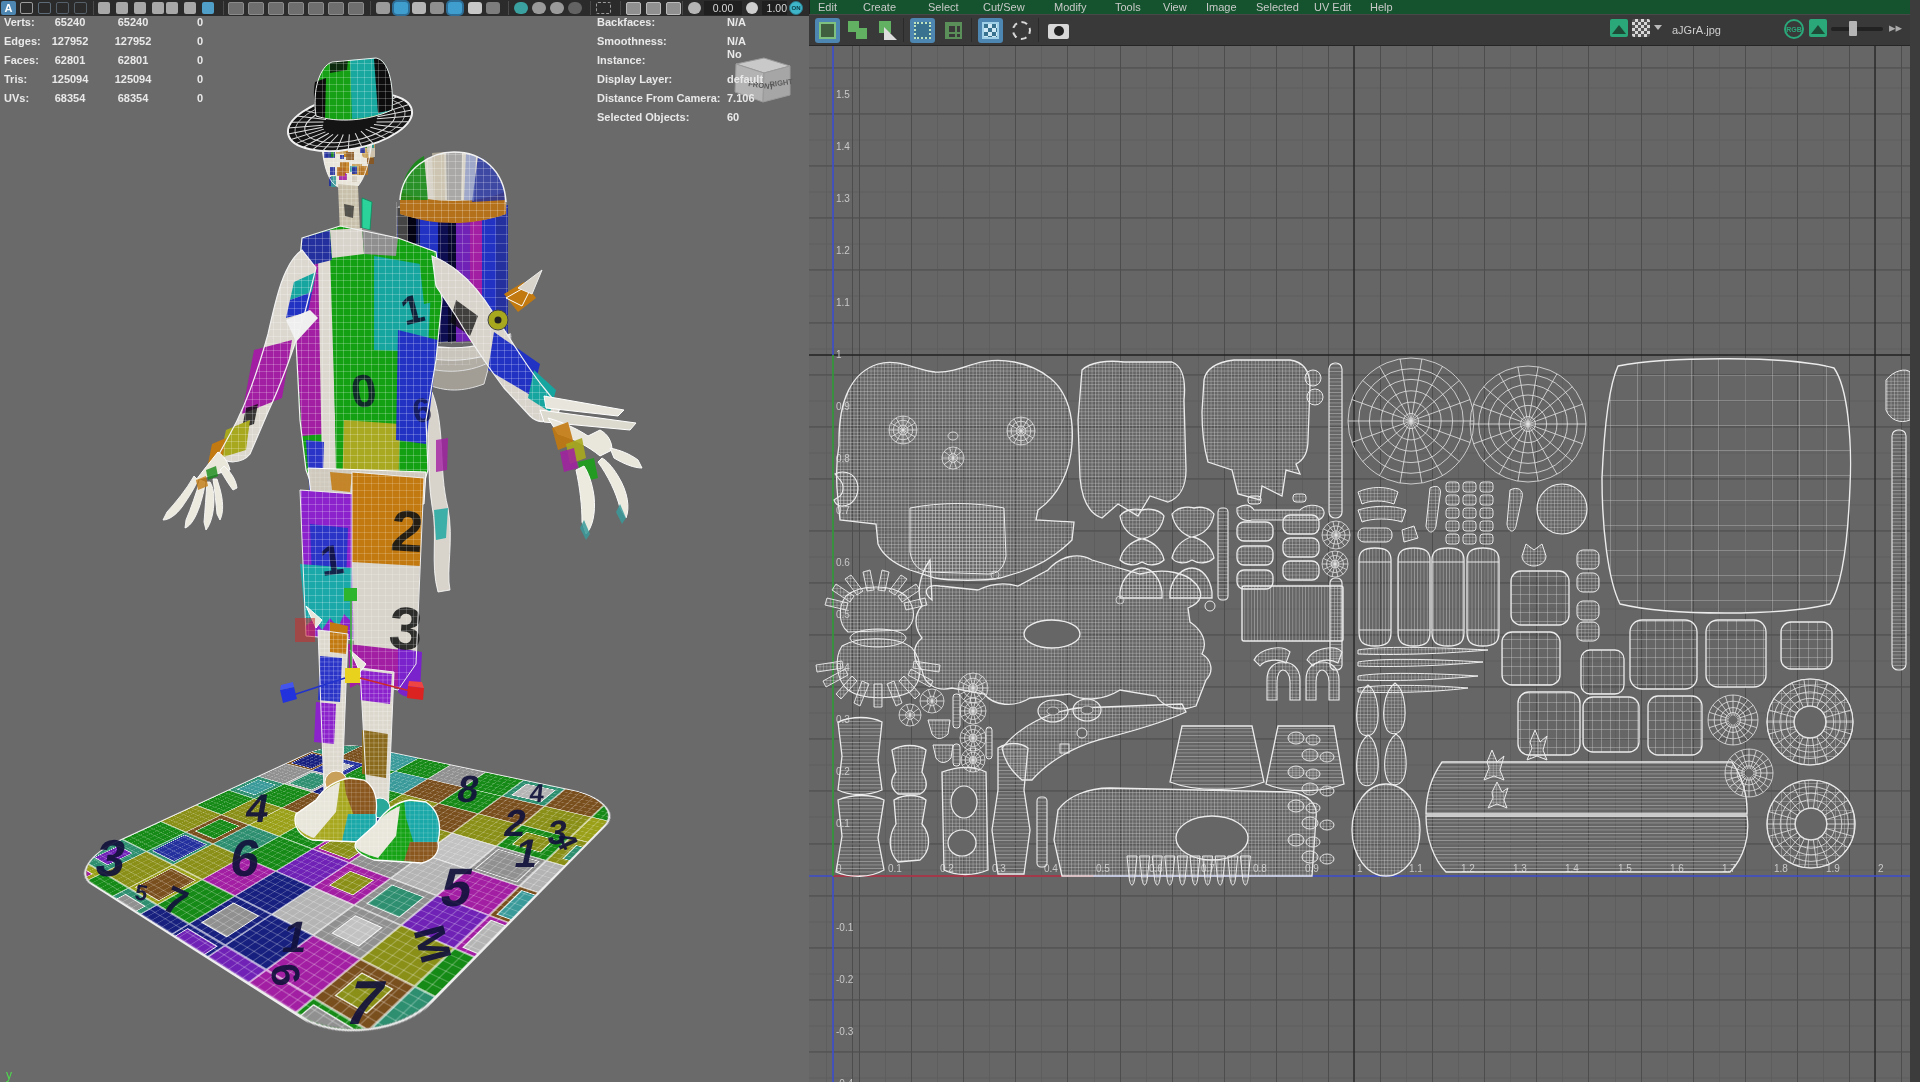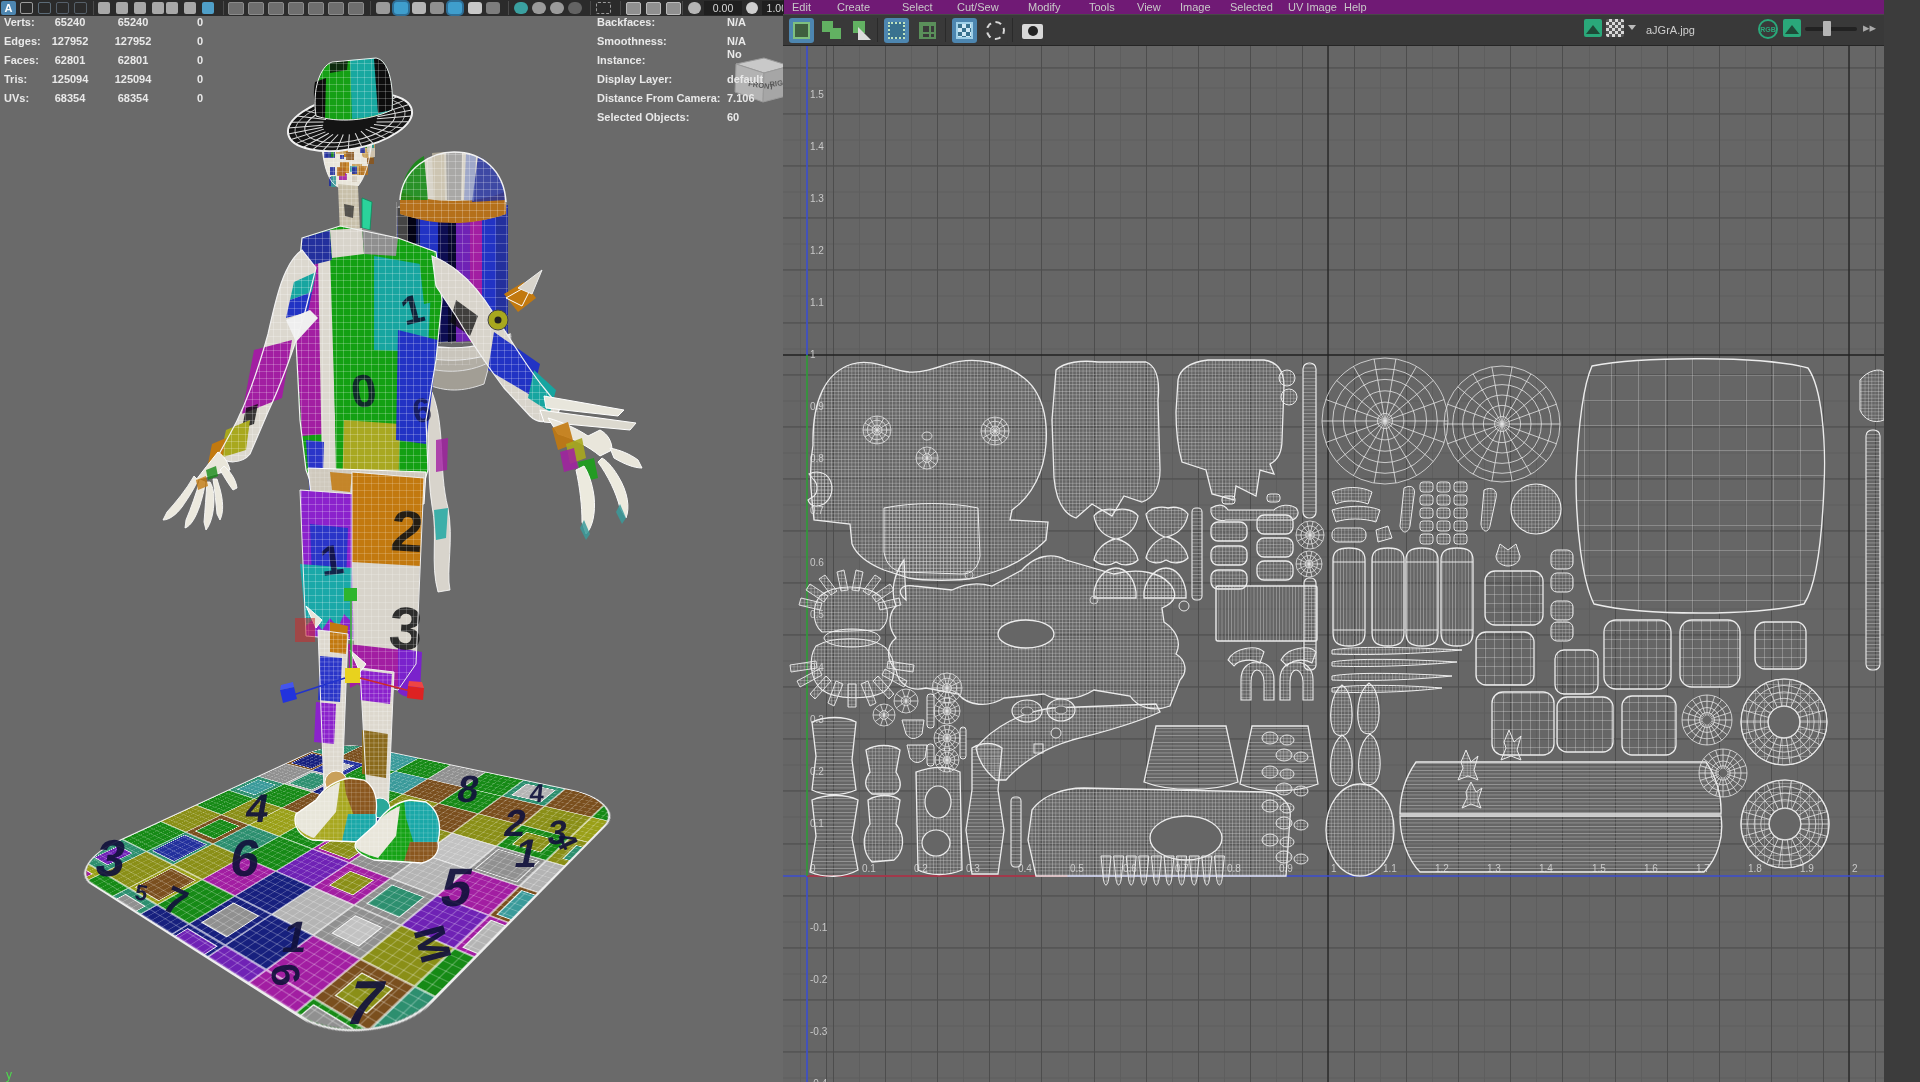--- a/index.html
+++ b/index.html
@@ -1,21 +1,21 @@
 <!DOCTYPE html>
 <html><head>
 <meta charset="utf-8">
 <style>
 html,body{margin:0;padding:0;width:1920px;height:1082px;background:#3c3c3c;overflow:hidden}
 *{box-sizing:border-box}
 body{font-family:"Liberation Sans",sans-serif}
 .abs{position:absolute}
 #vp{position:absolute;left:0;top:16px;width:819px;height:1066px;background:#6a6a6a;overflow:hidden}
 #tb{position:absolute;left:0;top:0;width:819px;height:16px;background:#2b2b2b}
-#rp{position:absolute;left:783px;top:0;width:1101px;height:973px;background:#701a75}
+#rp{position:absolute;left:809px;top:0;width:1101px;height:973px;background:#14532d}
 #rp:before{content:"";position:absolute;left:0;top:0;width:1px;height:1082px;background:#1e1e1e}
 #canvas{position:absolute;left:0;top:46px;width:1101px;height:1036px;background:#666666;
 background-image:
  repeating-linear-gradient(90deg,#4d4d4d 0 1px,transparent 1px 52.1px),
  repeating-linear-gradient(0deg,#4d4d4d 0 1px,transparent 1px 52.1px),
  repeating-linear-gradient(90deg,#5e5e5e 0 1px,transparent 1px 26.05px),
  repeating-linear-gradient(0deg,#5e5e5e 0 1px,transparent 1px 26.05px);
 background-position:50px 0,0 22.45px,24px 0,0 22.45px;}
 .hud{position:absolute;color:#e9e9e9;font-size:11px;font-weight:bold;white-space:pre}
 .hudr{text-align:center}
@@ -480,21 +480,21 @@
 <div id="rp">
     <div class="mi" style="left:9px">Edit</div>
     <div class="mi" style="left:54px">Create</div>
     <div class="mi" style="left:119px">Select</div>
     <div class="mi" style="left:174px">Cut/Sew</div>
     <div class="mi" style="left:245px">Modify</div>
     <div class="mi" style="left:306px">Tools</div>
     <div class="mi" style="left:354px">View</div>
     <div class="mi" style="left:397px">Image</div>
     <div class="mi" style="left:447px">Selected</div>
-    <div class="mi" style="left:505px">UV Image</div>
+    <div class="mi" style="left:505px">UV Edit</div>
     <div class="mi" style="left:561px">Help</div>
     <div style="position:absolute;left:0;top:14px;width:1101px;height:32px;background:#393939;border-top:1px solid #484848;border-bottom:1px solid #262626"></div>
     <div style="position:absolute;left:6px;top:18px;width:25px;height:25px;border-radius:3px;background:#4d86b0;">
       <div style="position:absolute;left:4px;top:4px;width:17px;height:17px;border:2px solid #7ec07e;background:#3f5f3f"></div>
     </div>
     <div style="position:absolute;left:36px;top:18px;width:25px;height:25px;border-radius:3px;background:#393939;">
       <div style="position:absolute;left:3px;top:3px;width:11px;height:11px;background:#62b162"></div>
       <div style="position:absolute;left:11px;top:10px;width:11px;height:11px;background:#62b162"></div>
     </div>
     <div style="position:absolute;left:67px;top:18px;width:25px;height:25px;border-radius:3px;background:#393939;">

